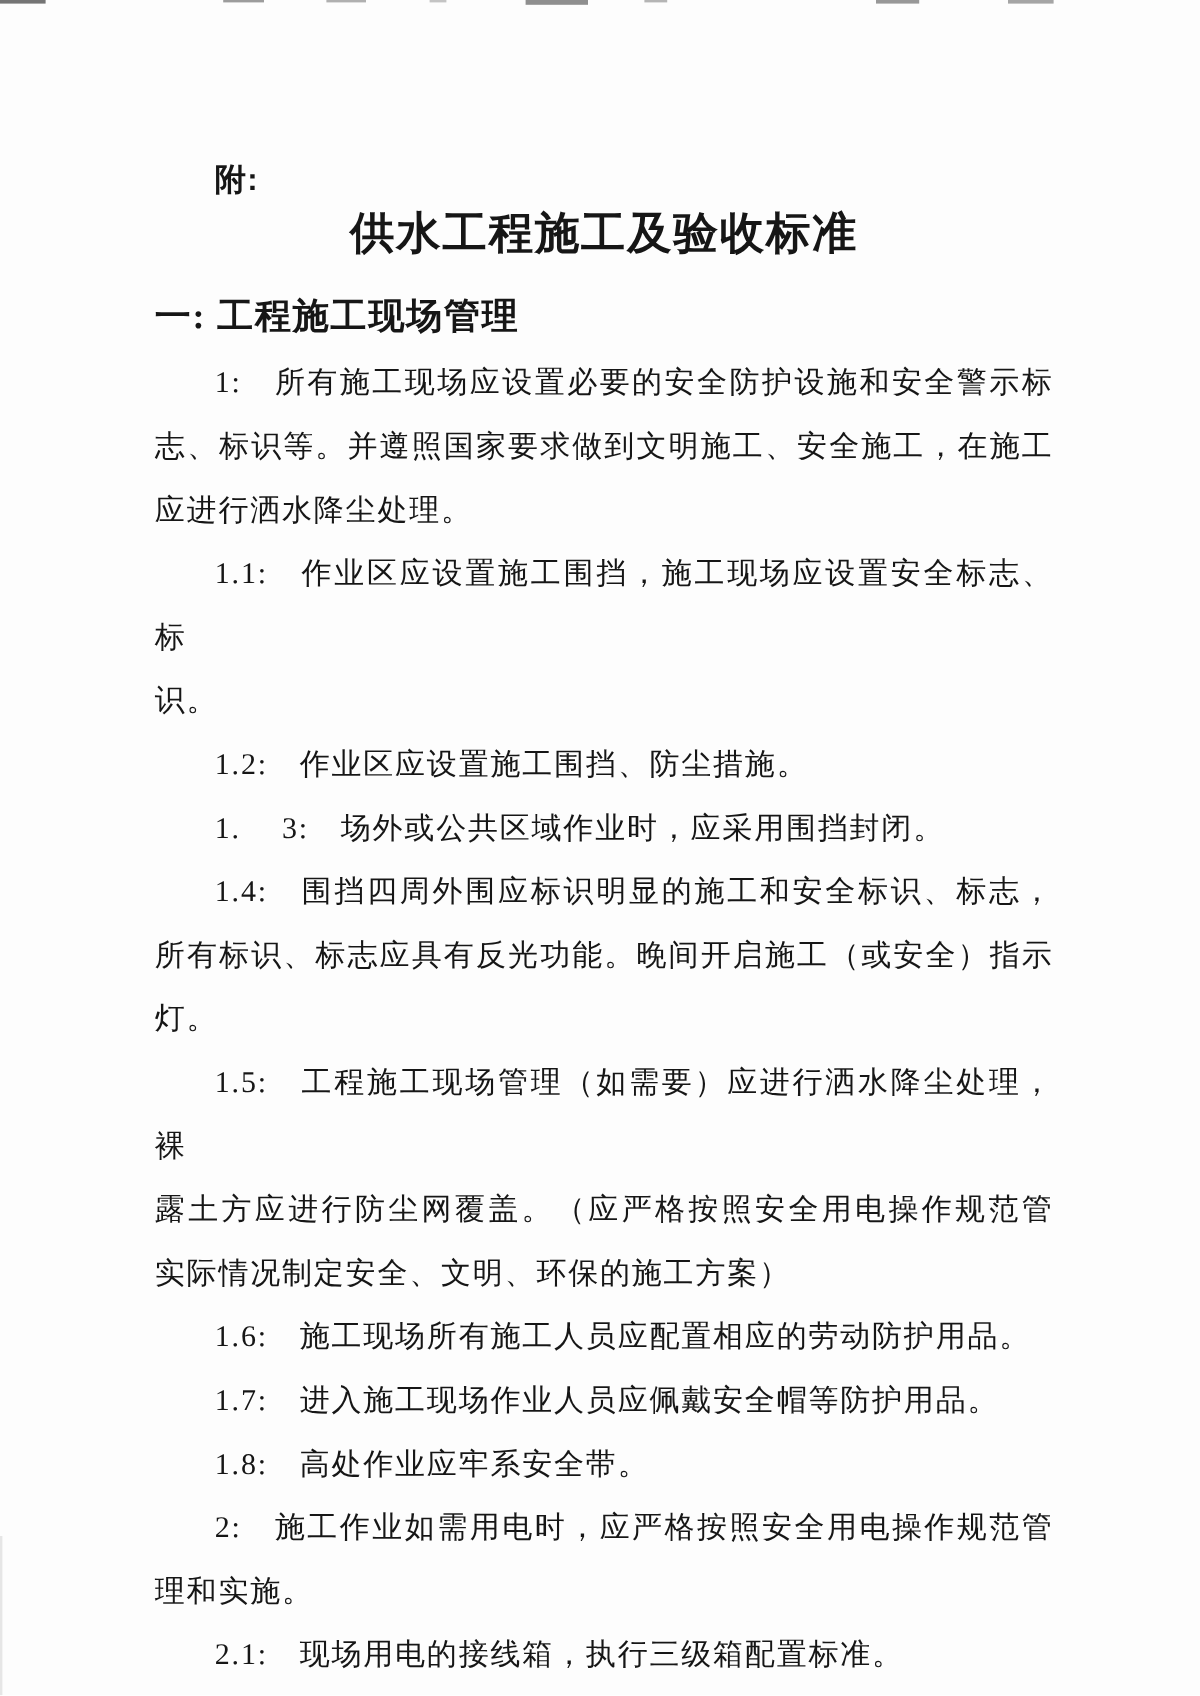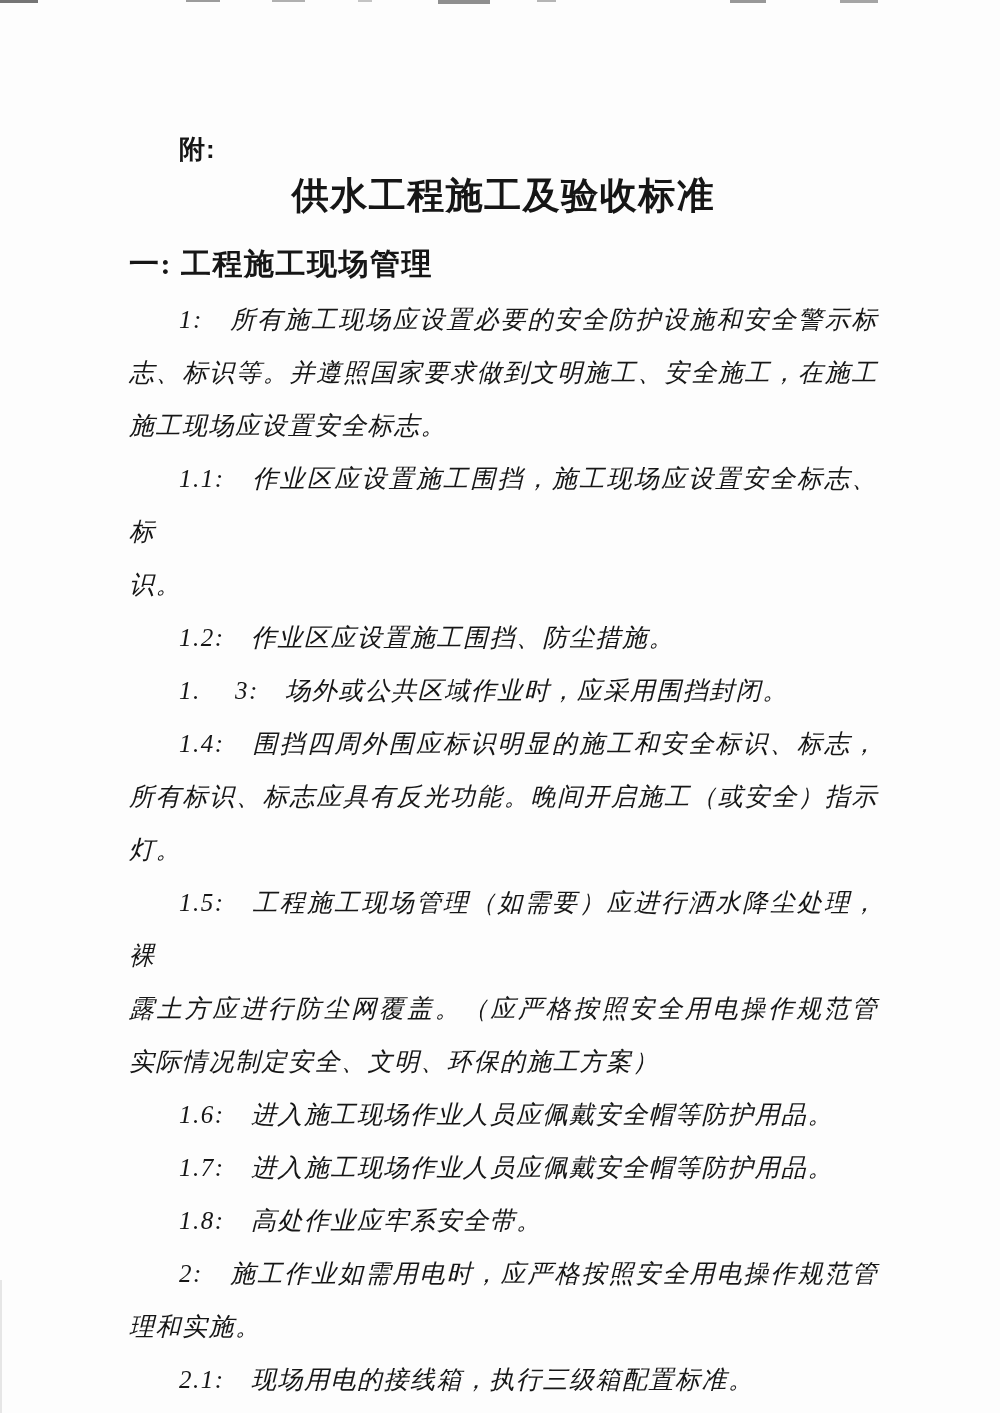--- a/index.html
+++ b/index.html
@@ -59,21 +59,21 @@
     letter-spacing: 1.5px;
   }
 
   .body-text {
     margin-top: 9px;
     font-size: 25px;
     line-height: 53px;
     letter-spacing: 1.5px;
   }
 
-  .line { text-align: left; font-style: italic; }
+  .line { text-align: left; }
   .line.indent { text-indent: 50px; }
   .line.fill {
     text-align: justify;
     text-align-last: justify;
   }
 </style>
 </head>
 <body>
 
 <div class="page">
@@ -92,32 +92,32 @@
 
     <div class="attachment">附:</div>
 
     <h1 class="title">供水工程施工及验收标准</h1>
 
     <h2 class="heading">一: 工程施工现场管理</h2>
 
     <div class="body-text">
       <div class="line indent fill">1:　所有施工现场应设置必要的安全防护设施和安全警示标</div>
       <div class="line fill">志、标识等。并遵照国家要求做到文明施工、安全施工，在施工</div>
-      <div class="line">施工现场应设置安全标志。</div>
+      <div class="line">应进行洒水降尘处理。</div>
       <div class="line indent fill">1.1:　作业区应设置施工围挡，施工现场应设置安全标志、标</div>
       <div class="line">识。</div>
       <div class="line indent">1.2:　作业区应设置施工围挡、防尘措施。</div>
       <div class="line indent">1.　 3:　场外或公共区域作业时，应采用围挡封闭。</div>
       <div class="line indent fill">1.4:　围挡四周外围应标识明显的施工和安全标识、标志，</div>
       <div class="line fill">所有标识、标志应具有反光功能。晚间开启施工（或安全）指示</div>
       <div class="line">灯。</div>
       <div class="line indent fill">1.5:　工程施工现场管理（如需要）应进行洒水降尘处理，裸</div>
       <div class="line fill">露土方应进行防尘网覆盖。（应严格按照安全用电操作规范管</div>
       <div class="line">实际情况制定安全、文明、环保的施工方案）</div>
-      <div class="line indent">1.6:　进入施工现场作业人员应佩戴安全帽等防护用品。</div>
+      <div class="line indent">1.6:　施工现场所有施工人员应配置相应的劳动防护用品。</div>
       <div class="line indent">1.7:　进入施工现场作业人员应佩戴安全帽等防护用品。</div>
       <div class="line indent">1.8:　高处作业应牢系安全带。</div>
       <div class="line indent fill">2:　施工作业如需用电时，应严格按照安全用电操作规范管</div>
       <div class="line">理和实施。</div>
       <div class="line indent">2.1:　现场用电的接线箱，执行三级箱配置标准。</div>
     </div>
 
   </div>
 </div>
 

